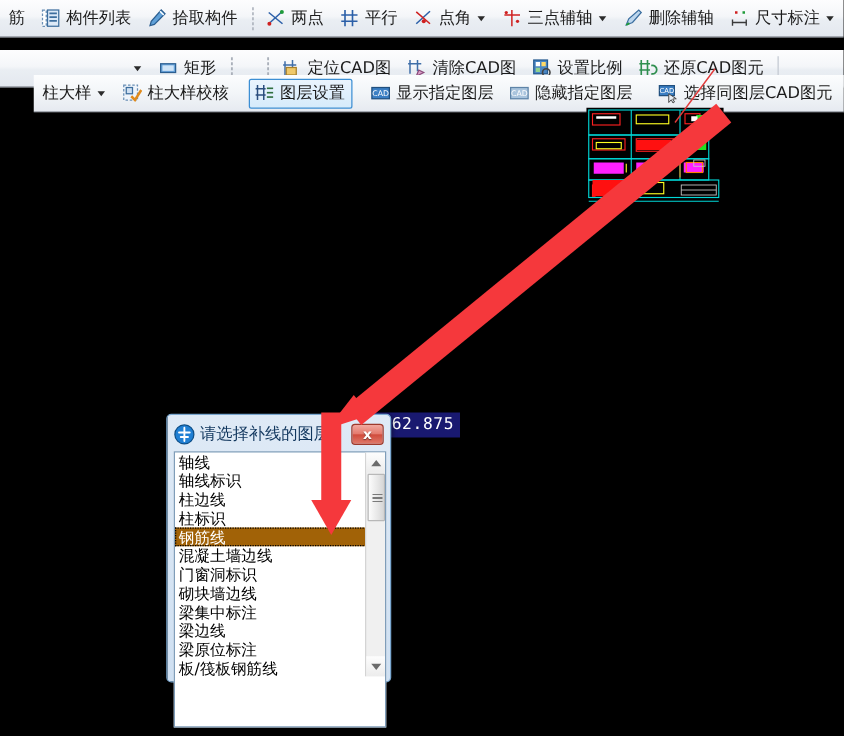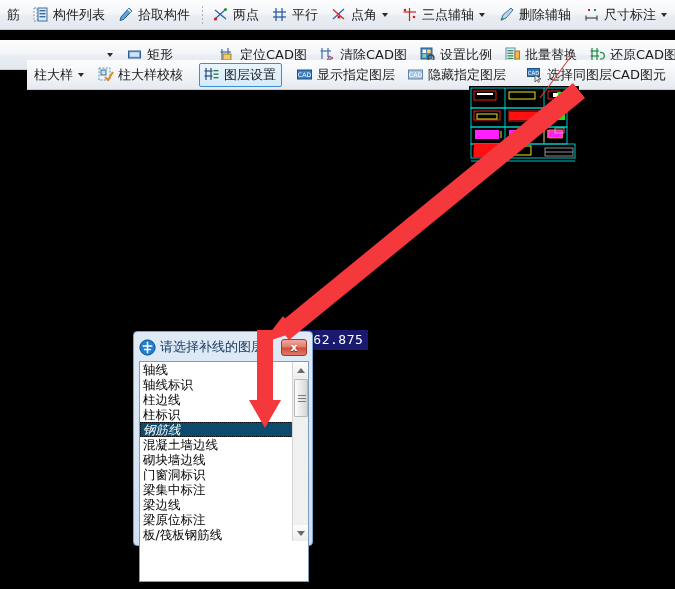--- a/index.html
+++ b/index.html
@@ -103,22 +103,22 @@
     overflow: hidden;
   }
   #list-items { position: absolute; left: 0; top: 0; width: 153px; }
   .li {
     height: 15px; line-height: 15px;
     font-size: 12.5px; color: #000;
     padding-left: 3px; white-space: nowrap;
     font-family: "DejaVu Sans", "Liberation Sans", sans-serif;
   }
   .li.sel {
-    background: #0c4a6e; color: #fff;
-    outline: 1px dotted #000; outline-offset: -1px; font-style: italic;
+    background: #a16207; color: #fff;
+    outline: 1px dotted #000; outline-offset: -1px;
   }
   
   #vscroll {
     position: absolute; right: 0; top: 0; width: 16px; height: 179px;
     background: #f0f0f0; border-left: 1px solid #d4d4d4;
   }
   .sb-arrow {
     position: absolute; left: 0; width: 16px; height: 16px;
     background: linear-gradient(to bottom,#fdfdfd,#ececec);
     display: flex; align-items: center; justify-content: center;
@@ -285,35 +285,20 @@
         <svg width="17" height="17" viewBox="0 0 17 17">
           <rect x="2" y="2" width="11" height="11" fill="#4a86c4" stroke="#255a8f"></rect>
           <rect x="3.6" y="3.6" width="3.4" height="3.4" fill="#fff"></rect>
           <rect x="8.2" y="3.6" width="3.4" height="3.4" fill="#ffd966"></rect>
           <rect x="3.6" y="8.2" width="3.4" height="3.4" fill="#8fd18f"></rect>
           <circle cx="12" cy="12" r="3" fill="none" stroke="#444" stroke-width="1.3"></circle>
           <line x1="14" y1="14" x2="16" y2="16" stroke="#444" stroke-width="1.5"></line>
         </svg>
       </span>
       <span class="lbl">设置比例</span>
-    </div>
-    <div class="tb-item">
-      <span class="ico">
-        <svg width="17" height="17" viewBox="0 0 17 17">
-          <rect x="2" y="2" width="9" height="13" fill="#e9f2fb" stroke="#5e8cb8"></rect>
-          <g fill="#2f8f4f">
-              <rect x="3.4" y="4" width="6" height="1.3"></rect>
-              <rect x="3.4" y="6.6" width="6" height="1.3"></rect>
-              <rect x="3.4" y="9.2" width="6" height="1.3"></rect>
-              <rect x="3.4" y="11.8" width="6" height="1.3"></rect>
-            </g>
-          <rect x="11" y="5" width="4.5" height="8" fill="#f3b84a" stroke="#a97a1e"></rect>
-        </svg>
-      </span>
-      <span class="lbl">批量替换</span>
     </div>
     <div class="tb-item">
       <span class="ico">
         <svg width="17" height="17" viewBox="0 0 17 17">
           <line x1="3" y1="2" x2="3" y2="14" stroke="#2f8f4f" stroke-width="1.3"></line>
           <line x1="8" y1="2" x2="8" y2="14" stroke="#2f8f4f" stroke-width="1.3"></line>
           <line x1="1.5" y1="5" x2="10" y2="5" stroke="#2f8f4f" stroke-width="1.3"></line>
           <line x1="1.5" y1="10" x2="10" y2="10" stroke="#2f8f4f" stroke-width="1.3"></line>
           <path d="M11 13 A3.4 3.4 0 1 0 11 6.5" fill="none" stroke="#2f8f4f" stroke-width="1.4"></path>
         </svg>
@@ -466,22 +451,22 @@
     </div>
 
     <div id="listbox">
       <div id="list-items">
           <div class="li">轴线</div>
           <div class="li">轴线标识</div>
           <div class="li">柱边线</div>
           <div class="li">柱标识</div>
           <div class="li sel">钢筋线</div>
           <div class="li">混凝土墙边线</div>
+          <div class="li">门窗洞标识</div>
           <div class="li">砌块墙边线</div>
-          <div class="li">门窗洞标识</div>
           <div class="li">梁集中标注</div>
           <div class="li">梁边线</div>
           <div class="li">梁原位标注</div>
           <div class="li">板/筏板钢筋线</div>
         </div>
       <div id="vscroll">
         <div class="sb-arrow" id="sb-up">
           <span class="sb-tri up"></span>
         </div>
         <div id="sb-thumb">

